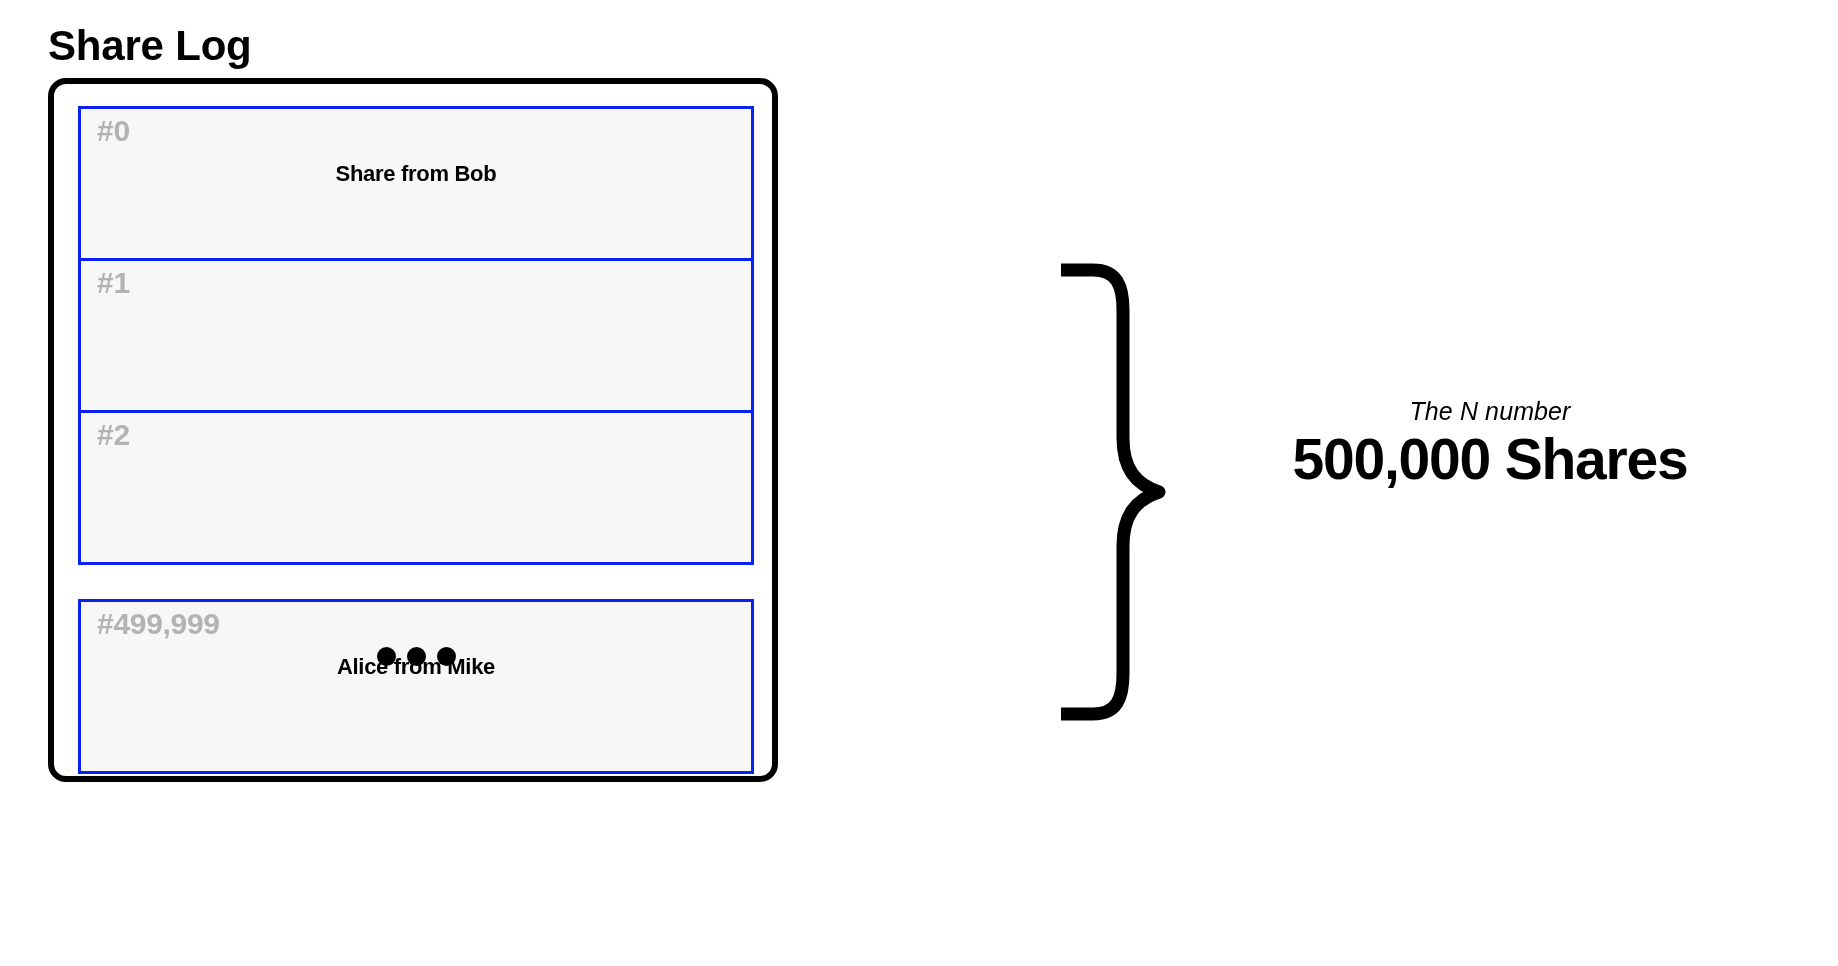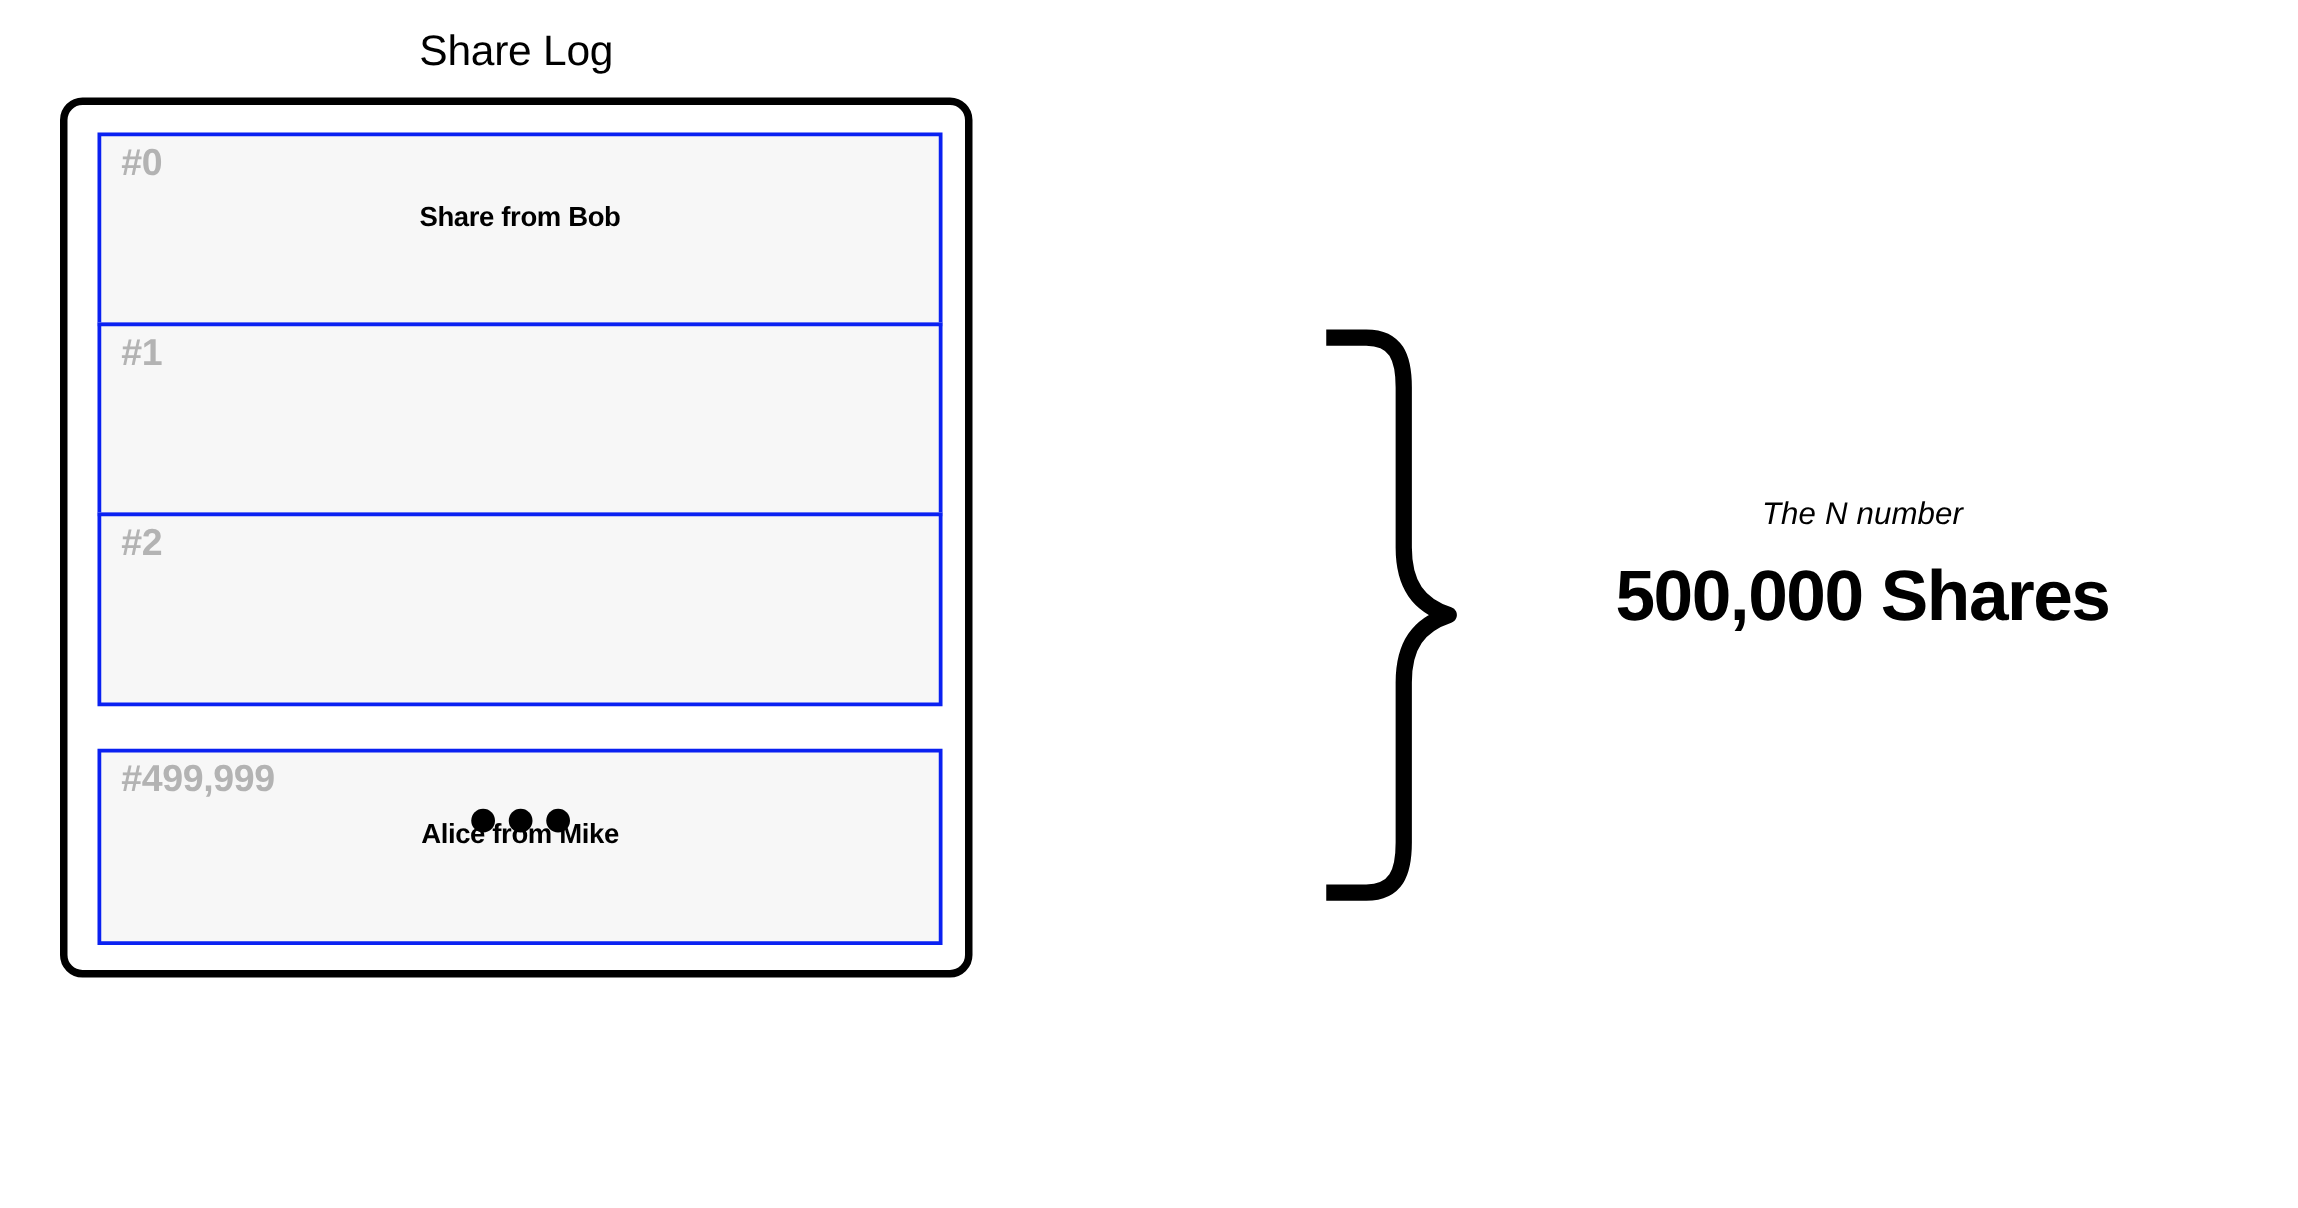--- a/index.html
+++ b/index.html
@@ -15,23 +15,22 @@
     overflow: hidden;
     position: relative;
   }
 
   
   #share-log-title {
     position: absolute;
     left: 48px;
     top: 22px;
     width: 730px;
-    text-align: center;
-    font-size: 34px;
-    font-weight: normal;
+    font-size: 42px;
+    font-weight: bold;
     color: #000000;
     letter-spacing: -0.2px;
   }
 
   #share-log-box {
     position: absolute;
     left: 48px;
     top: 78px;
     width: 730px;
     height: 704px;
@@ -53,21 +52,21 @@
     box-sizing: border-box;
     width: 676px;
     height: 155px;
     border: 3px solid #0a21f2;
     background: #f7f7f7;
     margin-bottom: -3px;
   }
   .share-row.last-row {
     margin-top: 37px;
     margin-bottom: 0;
-    height: 157px;
+    height: 175px;
   }
 
   .row-index {
     position: absolute;
     left: 16px;
     top: 5px;
     font-size: 30px;
     font-weight: bold;
     color: #b3b3b3;
     line-height: 1.15;
@@ -124,21 +123,21 @@
   }
   #annotation-caption {
     font-size: 25px;
     font-style: italic;
     font-weight: normal;
     color: #000000;
     line-height: 1.1;
     letter-spacing: 0.1px;
   }
   #annotation-value {
-    margin-top: 20px;
+    margin-top: 2px;
     font-size: 57px;
     font-weight: bold;
     color: #000000;
     letter-spacing: -1.2px;
     line-height: 1.1;
   }
 </style>
 </head>
 <body>
 

